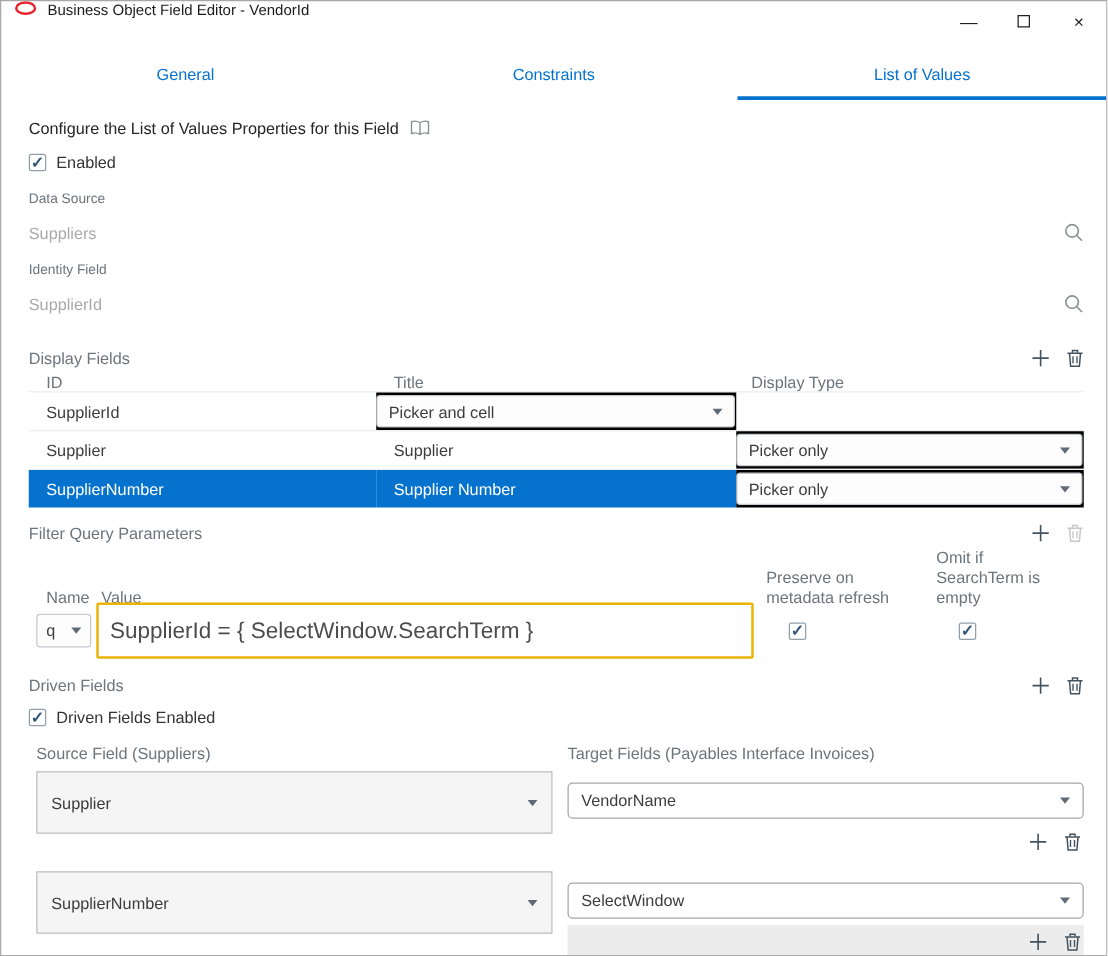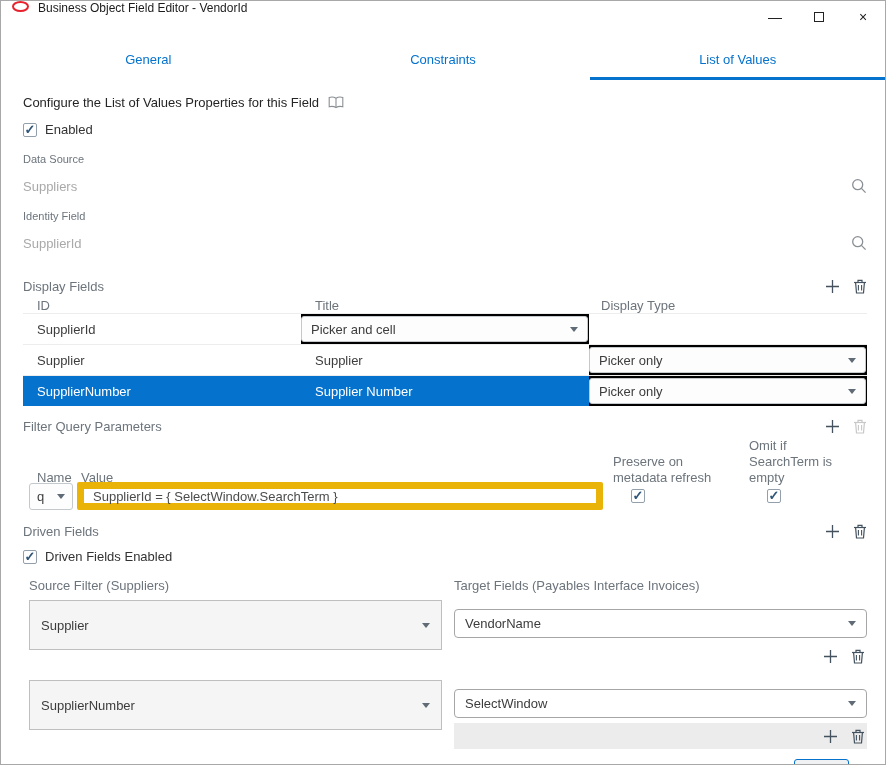--- a/index.html
+++ b/index.html
@@ -61,22 +61,22 @@
 
   
   .fq-head { display:grid; grid-template-columns:54px 1fr 136px 118px; align-items:end; margin-top:4px; min-height:36px; }
   .fq-head .hcell { font-size:13px; color:#6c747c; line-height:16px; padding-bottom:2px; }
   .fq-head .hcell.name { padding-left:14px; }
   .fq-head .hcell.value { padding-left:4px; }
   .fq-head .hcell.wrap { padding-right:14px; }
   .fq-row { display:grid; grid-template-columns:54px 1fr 136px 118px; align-items:center; margin-top:8px; }
   .q-select { width:44px; height:27px; margin-left:6px; border:1px solid #c4c9ce; border-radius:3px; background:#fdfdfd;
               display:flex; align-items:center; justify-content:space-between; padding:0 7px; font-size:13px; color:#3d3d3d; }
-  .value-input { height:28px; border:7px solid #eab308; border-radius:2px; background:#fff; display:flex; align-items:center;
-                 padding:0 9px; font-size:13px; color:#4c4c4c; margin-right:10px; }
+  .value-input { height:45px; border:2px solid #eab308; border-radius:2px; background:#fff; display:flex; align-items:center;
+                 padding:0 9px; font-size:18px; color:#4c4c4c; margin-right:10px; }
   .cb-cell { display:flex; align-items:center; padding-left:18px; }
 
   
   .df-headers { display:grid; grid-template-columns:1fr 413px; margin-top:14px; }
   .df-headers .hcell { font-size:13px; color:#6c747c; }
   .df-headers .hcell.src { padding-left:6px; }
   .df-map { display:grid; grid-template-columns:1fr 413px; margin-top:7px; }
   .source-box { height:50px; background:#f5f5f5; border:1px solid #bfbfbf; display:flex; align-items:center; justify-content:space-between;
                 padding:0 11px; font-size:13px; color:#3c3c3c; margin:0 12px 0 6px; }
   .target-col { display:flex; flex-direction:column; }
@@ -261,21 +261,21 @@
           </svg>
       </span>
     </div>
 
     <div class="check-row" style="margin-top:10px;">
       <span class="checkbox checked"></span>
       <span>Driven Fields Enabled</span>
     </div>
 
     <div class="df-headers">
-      <div class="hcell src">Source Filter (Suppliers)</div>
+      <div class="hcell src">Source Field (Suppliers)</div>
       <div class="hcell">Target Fields (Payables Interface Invoices)</div>
     </div>
 
     <div class="df-map">
       <div class="source-box">
         <span>Supplier</span>
         <span class="caret"></span>
       </div>
       <div class="target-col">
         <div class="target-select">

